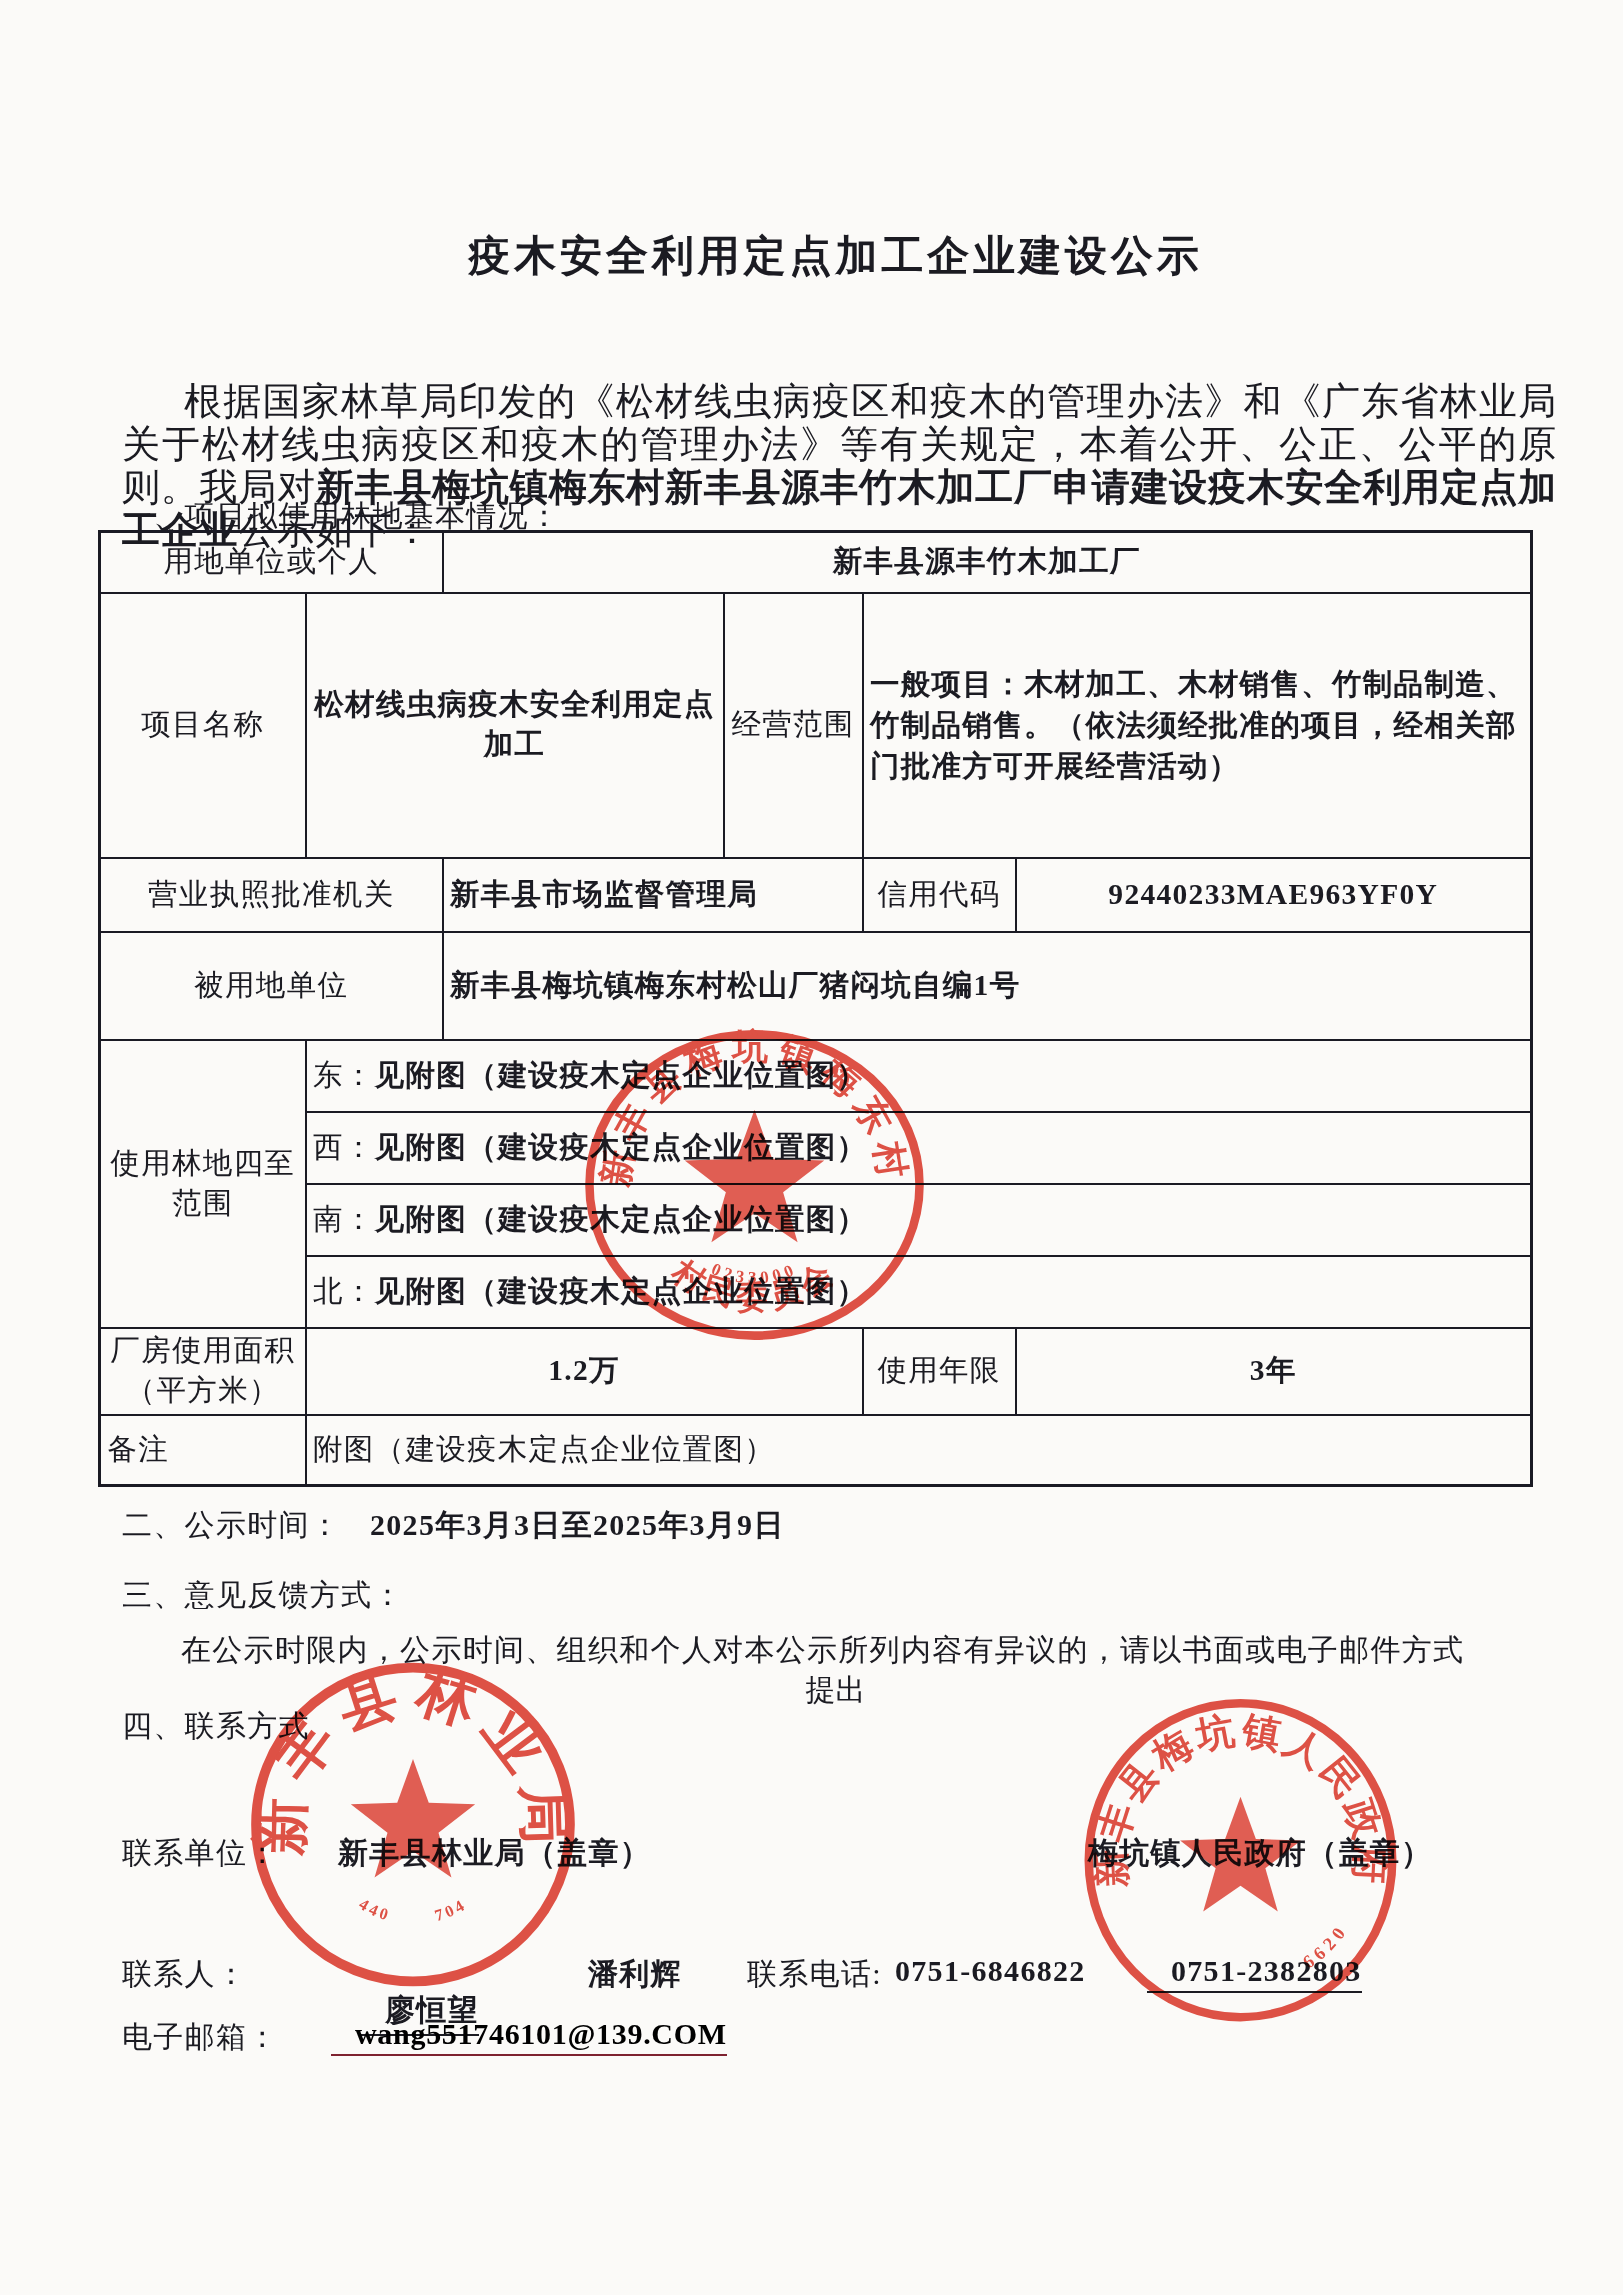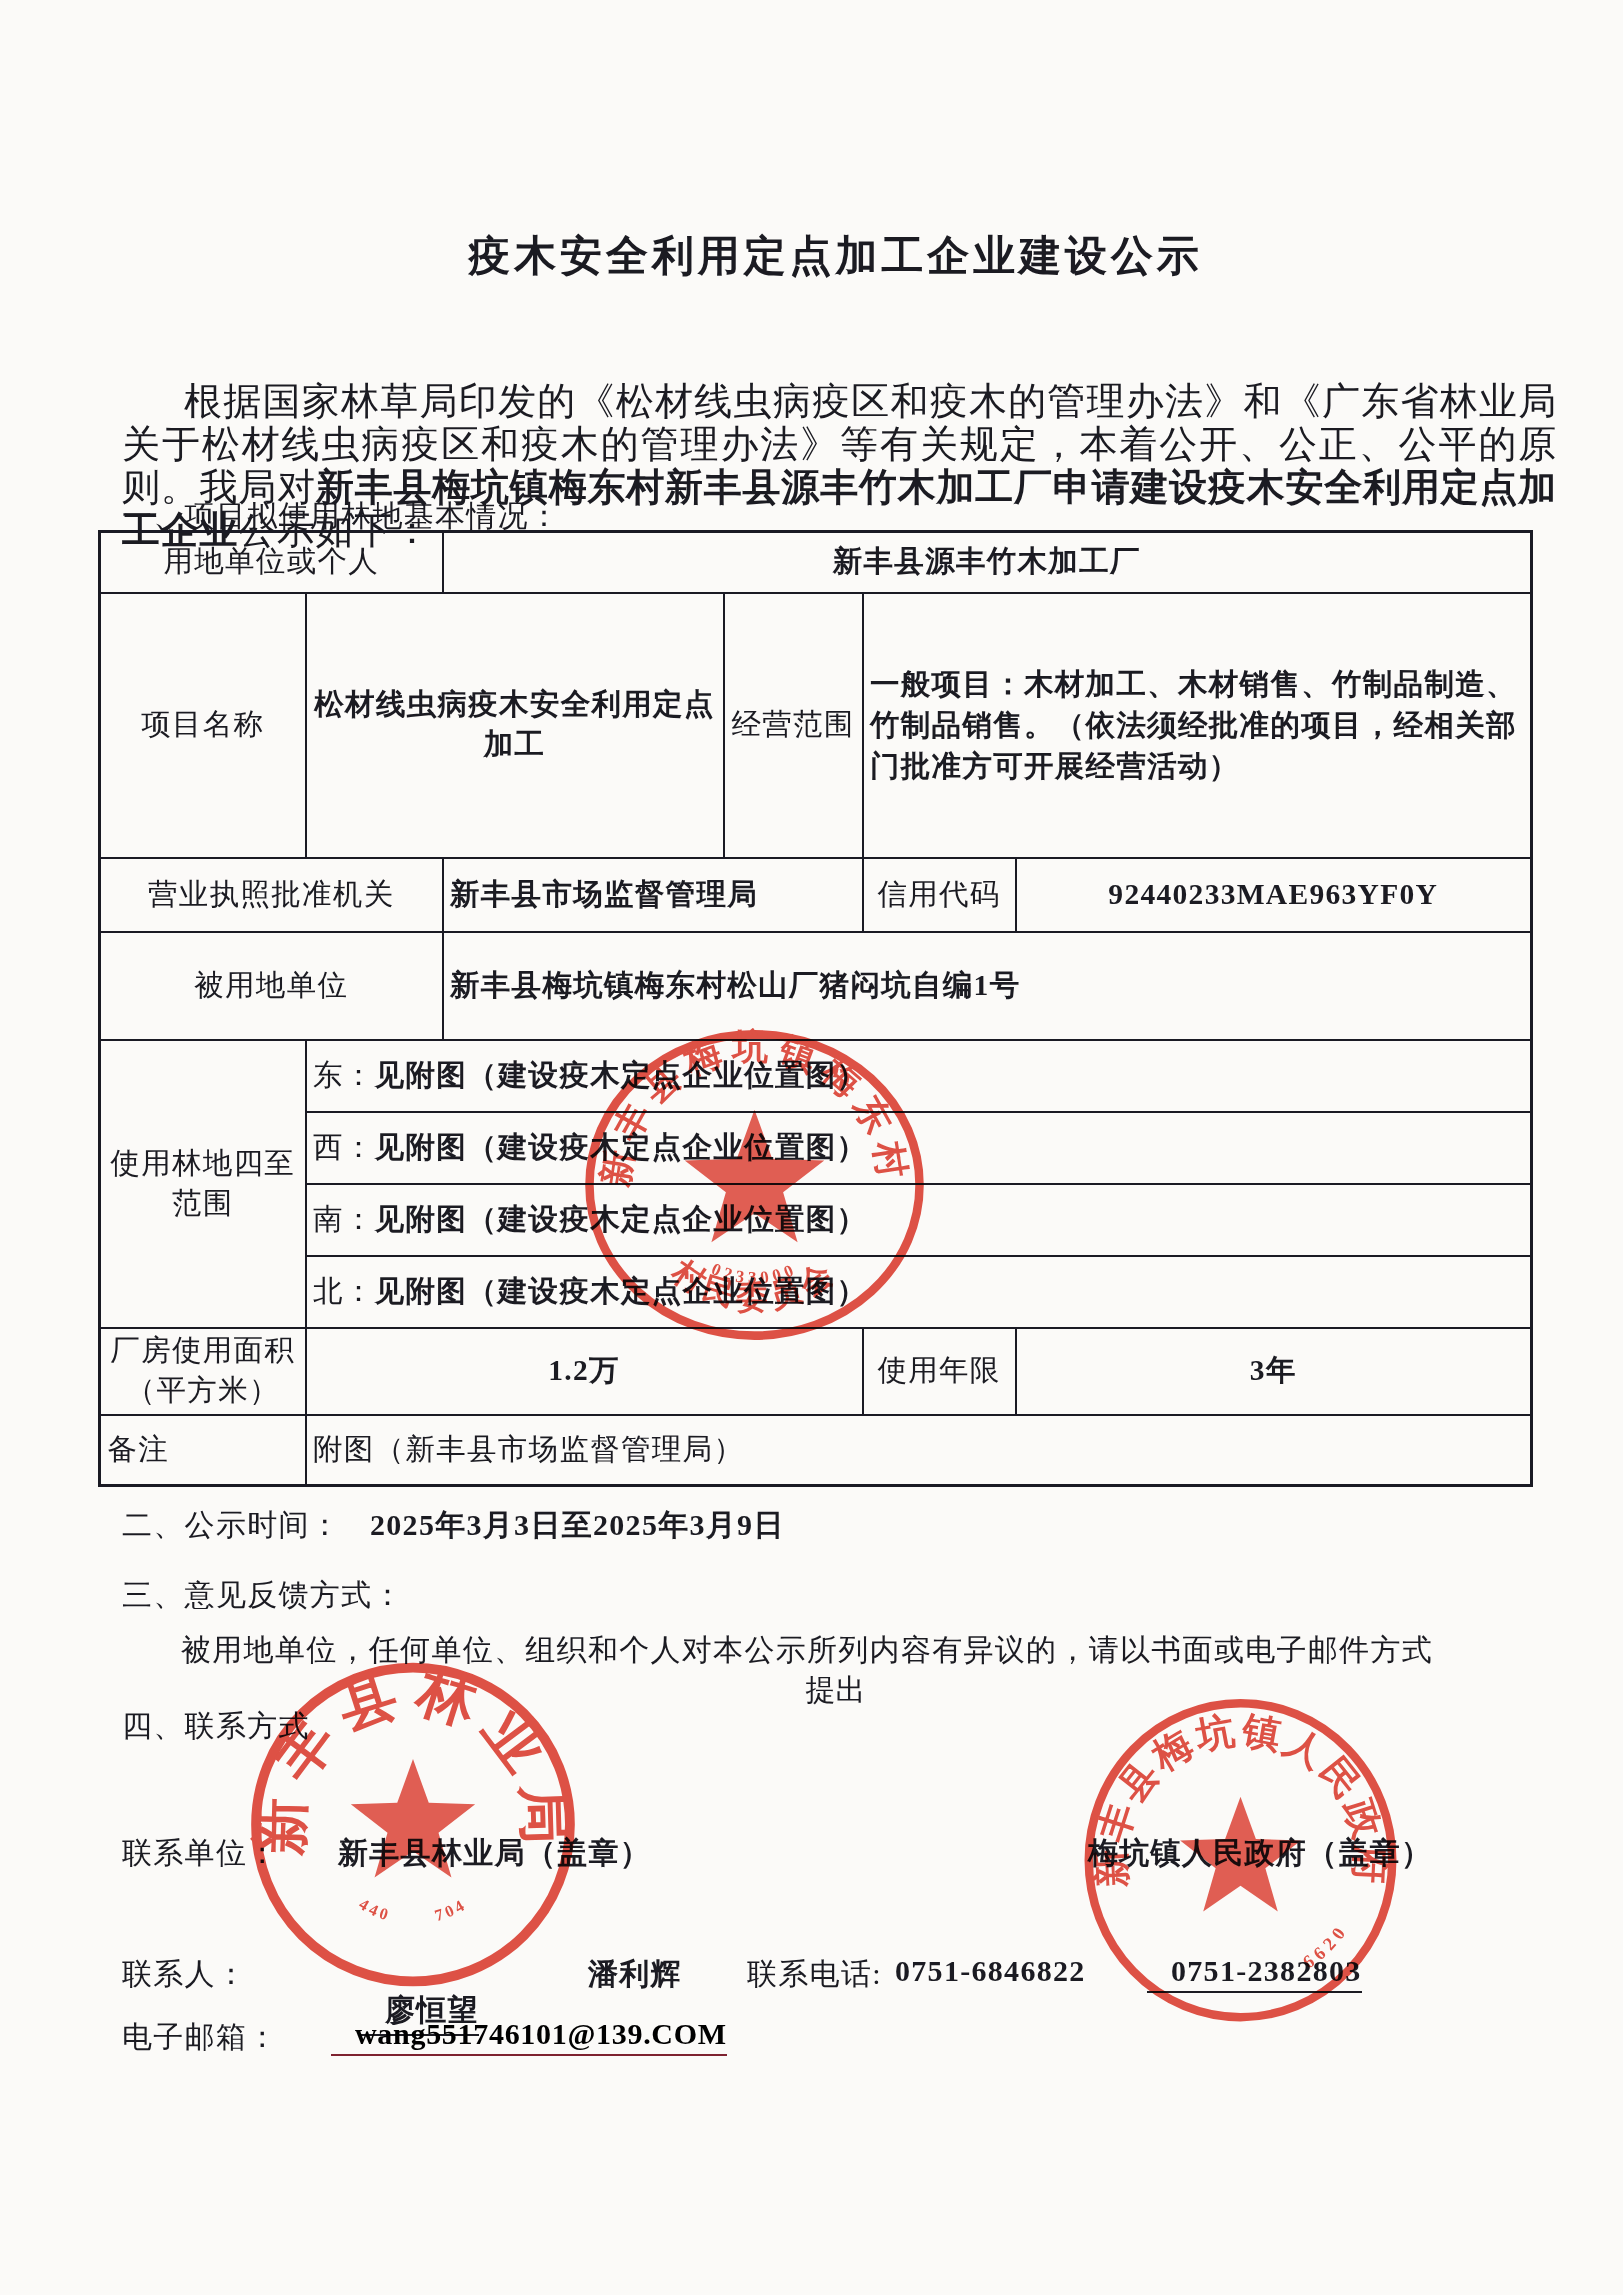--- a/index.html
+++ b/index.html
@@ -126,30 +126,30 @@
       <td colspan="5" class="dir-cell"><span>北：</span><span class="b">见附图（建设疫木定点企业位置图）</span></td>
     </tr>
     <tr class="r9">
       <td class="c">厂房使用面积（平方米）</td>
       <td colspan="3" class="c b">1.2万</td>
       <td class="c">使用年限</td>
       <td class="c b">3年</td>
     </tr>
     <tr class="r10">
       <td class="l">备注</td>
-      <td colspan="5" class="l">附图（新丰县市场监督管理局）</td>
+      <td colspan="5" class="l">附图（建设疫木定点企业位置图）</td>
     </tr>
   </tbody>
     </table>
 
   <span class="abs line-label" style="top:1505px;left:98px;">二、公示时间：</span>
   <span class="abs line-label b" style="top:1505px;left:346px;">2025年3月3日至2025年3月9日</span>
 
   <span class="abs line-label" style="top:1575px;left:98px;">三、意见反馈方式：</span>
-  <div class="abs line-label" style="top:1630px;left:157px;width:1376px;text-align:justify;">被用地单位，任何单位、组织和个人对本公示所列内容有异议的，请以书面或电子邮件方式</div>
+  <div class="abs line-label" style="top:1630px;left:157px;width:1376px;text-align:justify;">在公示时限内，公示时间、组织和个人对本公示所列内容有异议的，请以书面或电子邮件方式</div>
   <div class="abs center-line" style="top:1670px;">提出</div>
 
   <span class="abs line-label" style="top:1706px;left:98px;">四、联系方式</span>
 
   <span class="abs line-label" style="top:1833px;left:98px;">联系单位：</span>
   <span class="abs line-label b" style="top:1833px;left:314px;">新丰县林业局（盖章）</span>
   <span class="abs line-label b" style="top:1833px;left:1064px;">梅坑镇人民政府（盖章）</span>
 
   <span class="abs line-label" style="top:1954px;left:98px;">联系人：</span>
   <span class="abs line-label b u-black" style="top:1954px;left:361px;margin-top:36px;">廖恒望</span>

